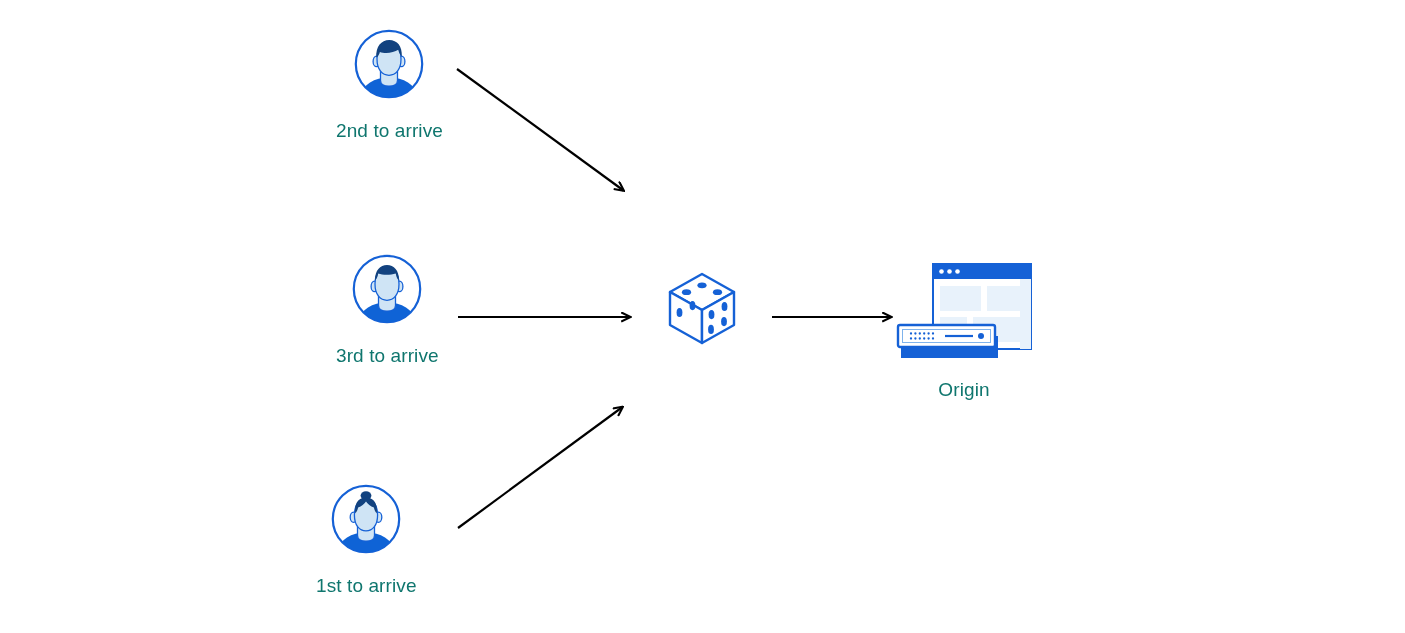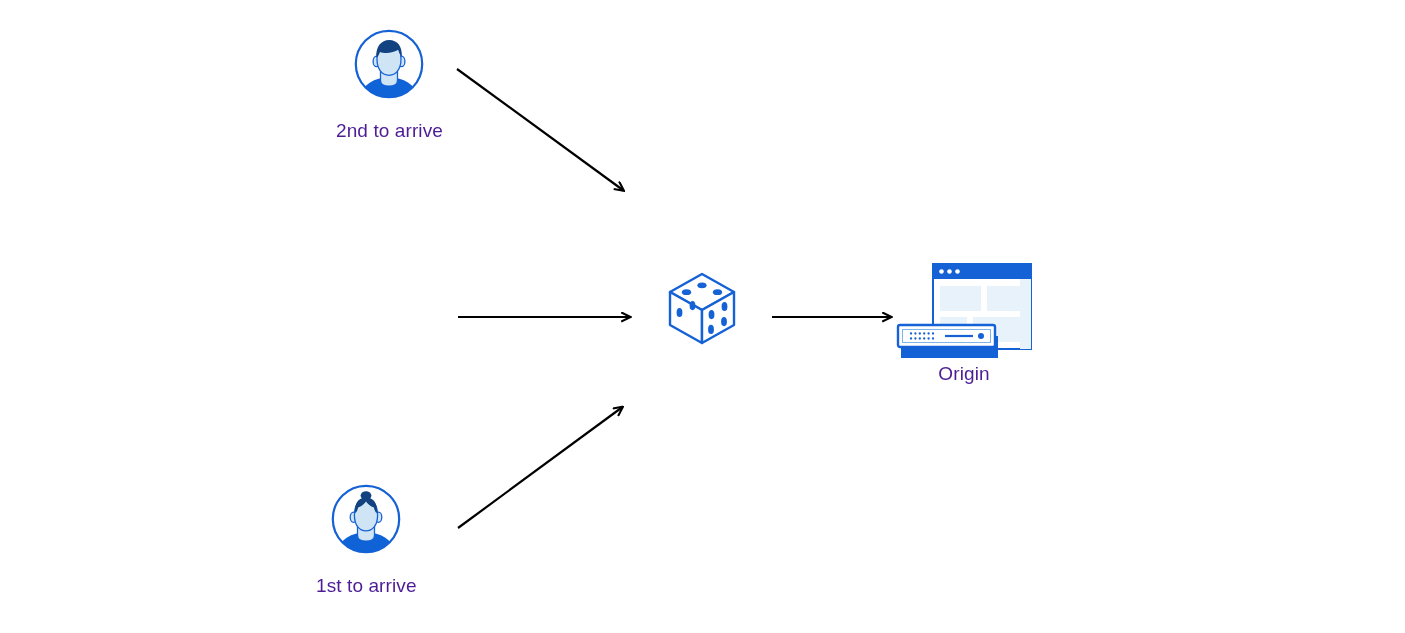--- a/index.html
+++ b/index.html
@@ -21,38 +21,38 @@
     height: 633px;
   }
   .node {
     position: absolute;
     display: flex;
     flex-direction: column;
     align-items: center;
   }
   .node-label {
     font-size: 19px;
-    color: #4c1d95;
+    color: #0f766e;
     line-height: 1.3;
     white-space: nowrap;
     letter-spacing: 0.1px;
   }
   .avatar-wrap { width: 72px; height: 72px; }
   .avatar-label { margin-top: 19px; }
 
   .person-1 { left: 336px; top: 28px; }
   .person-2 { left: 336px; top: 253px; }
   .person-3 { left: 316px; top: 483px; }
 
   .dice-node { left: 662px; top: 268px; }
   .dice-wrap { width: 80px; height: 80px; }
 
   .origin-node { left: 893px; top: 256px; }
   .origin-wrap { width: 142px; height: 106px; }
-  .origin-label { margin-top: 0; }
+  .origin-label { margin-top: 16px; }
 
   .arrow-layer {
     position: absolute;
     left: 0; top: 0;
     width: 1405px;
     height: 633px;
     pointer-events: none;
   }
 </style>
 </head>
@@ -87,20 +87,41 @@
           <ellipse cx="23.6" cy="33.4" rx="3.5" ry="5.3" fill="#cfe4f5" stroke="#1561d6" stroke-width="1.3"></ellipse>
           <ellipse cx="48.4" cy="33.4" rx="3.5" ry="5.3" fill="#cfe4f5" stroke="#1561d6" stroke-width="1.3"></ellipse>
           <path d="M24 31 c0 -10.6 5.4 -16.6 12 -16.6 c6.6 0 12 6 12 16.6 c0 10.8 -5.4 16.3 -12 16.3 c-6.6 0 -12 -5.5 -12 -16.3 Z" fill="#cfe4f5" stroke="#1561d6" stroke-width="1.3"></path>
           <path d="M23.3 29.5 c-0.6 -10.9 5 -17.4 12.9 -17.4 c8.1 0 13.1 6.2 12.6 16.3 c-1.9 -1.6 -3.1 -4.4 -3.5 -6.6 c-4.6 3.1 -13.4 4.2 -18.4 2.1 c-0.6 2.3 -1.8 4.6 -3.6 5.6 Z" fill="#12427f"></path>
         </g>
       </svg>
     </div>
     <div class="node-label avatar-label">2nd to arrive</div>
   </div>
 
+  <div class="node person-2">
+    <div class="avatar-wrap">
+      <svg viewBox="0 0 72 72" width="72" height="72">
+        <defs>
+            <clipPath id="c2">
+              <circle cx="36" cy="36" r="33.2"></circle>
+            </clipPath>
+          </defs>
+        <circle cx="36" cy="36" r="33.2" fill="#ffffff" stroke="#1561d6" stroke-width="2.2"></circle>
+        <g clip-path="url(#c2)">
+          <path d="M6 72 C9 56.5 20.5 49.5 36 49.5 C51.5 49.5 63 56.5 66 72 Z" fill="#0f63d6"></path>
+          <path d="M27.5 42 h17 v10.5 c0 3.6 -3.9 5.6 -8.5 5.6 c-4.6 0 -8.5 -2 -8.5 -5.6 Z" fill="#cfe4f5" stroke="#1561d6" stroke-width="1.3"></path>
+          <ellipse cx="23.6" cy="33.4" rx="3.5" ry="5.3" fill="#cfe4f5" stroke="#1561d6" stroke-width="1.3"></ellipse>
+          <ellipse cx="48.4" cy="33.4" rx="3.5" ry="5.3" fill="#cfe4f5" stroke="#1561d6" stroke-width="1.3"></ellipse>
+          <path d="M24 31 c0 -10.6 5.4 -16.6 12 -16.6 c6.6 0 12 6 12 16.6 c0 10.8 -5.4 16.3 -12 16.3 c-6.6 0 -12 -5.5 -12 -16.3 Z" fill="#cfe4f5" stroke="#1561d6" stroke-width="1.3"></path>
+          <path d="M24.1 27.5 c-0.2 -10.1 5.1 -15.4 11.9 -15.4 c6.9 0 12.2 5.3 11.9 15.4 c-2.2 -2.2 -2.9 -5.1 -3.1 -7 c-5.3 1.6 -12.9 1.7 -17.6 0 c-0.3 2 -1 4.8 -3.1 7 Z" fill="#12427f"></path>
+        </g>
+      </svg>
+    </div>
+    <div class="node-label avatar-label">3rd to arrive</div>
+  </div>
 
   <div class="node person-3">
     <div class="avatar-wrap">
       <svg viewBox="0 0 72 72" width="72" height="72">
         <defs>
             <clipPath id="c3">
               <circle cx="36" cy="36" r="33.2"></circle>
             </clipPath>
           </defs>
         <circle cx="36" cy="36" r="33.2" fill="#ffffff" stroke="#1561d6" stroke-width="2.2"></circle>

